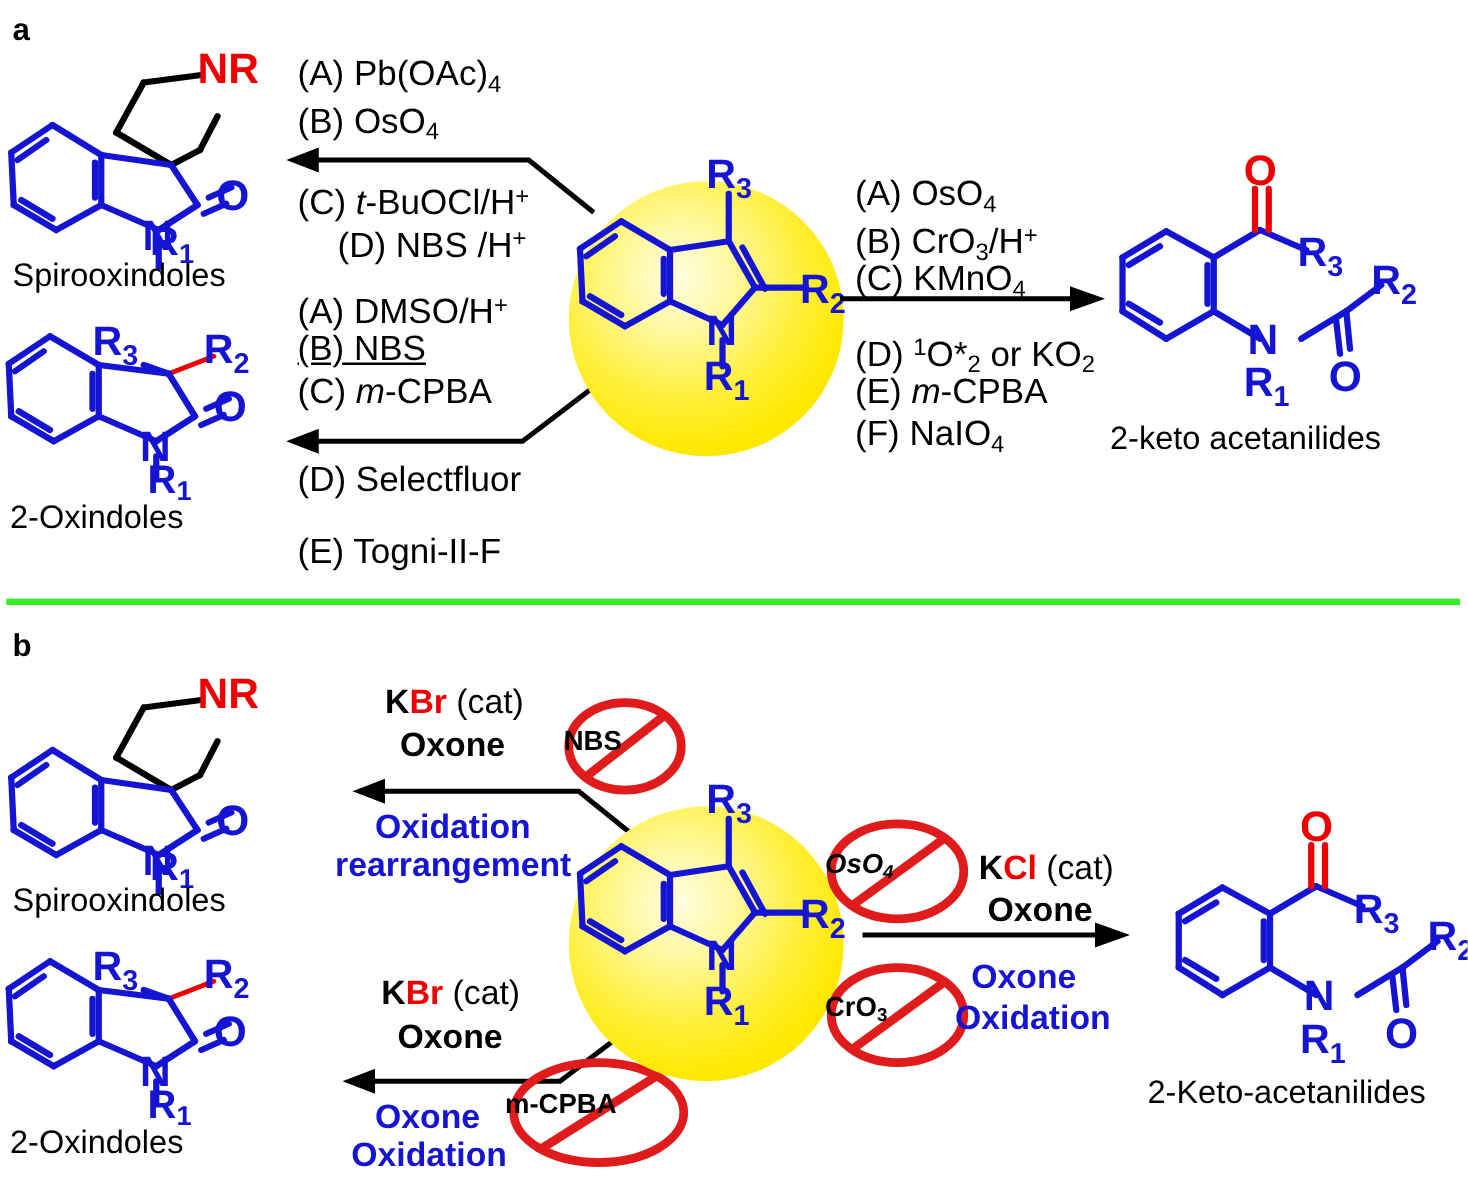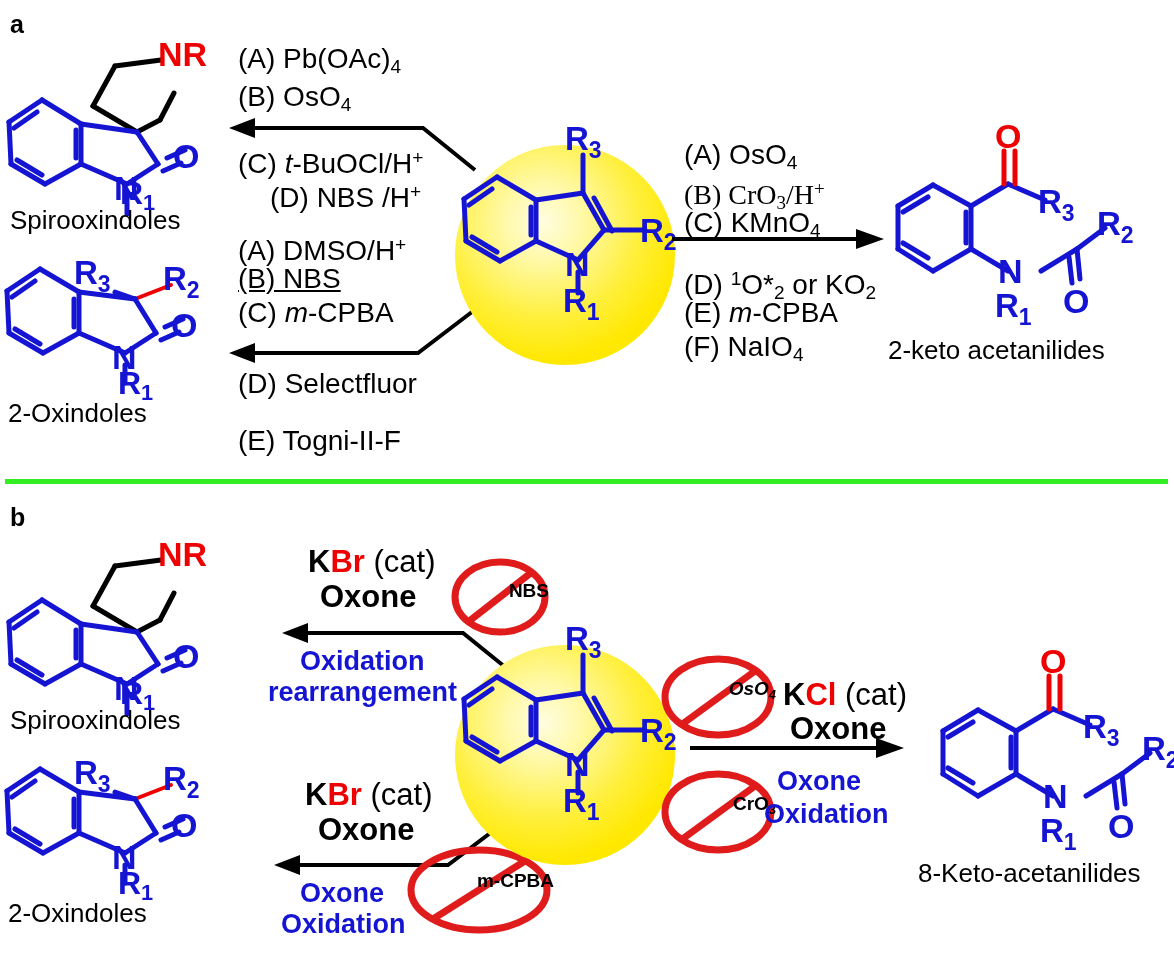--- a/index.html
+++ b/index.html
@@ -6,26 +6,26 @@
   body{width:1174px;height:960px;position:relative;overflow:hidden;
        font-family:"Liberation Sans","DejaVu Sans",sans-serif;color:#000;}
   .abs{position:absolute;}
   .panel-letter{font-weight:bold;font-size:25px;line-height:1;}
   .cond{font-size:28px;line-height:34px;white-space:nowrap;}
   .cond .it{font-style:italic;}
   .sub{font-size:0.68em;vertical-align:-0.28em;}
   .sup{font-size:0.68em;vertical-align:0.45em;}
   .prodlabel{font-size:26px;white-space:nowrap;}
   .bluebold{color:#1414d2;font-weight:bold;font-size:27px;line-height:32px;white-space:nowrap;}
-  .kbr{font-size:31px;line-height:33px;white-space:nowrap;font-weight:bold;}
+  .kbr{font-size:27px;line-height:33px;white-space:nowrap;font-weight:bold;}
   .kbr .plainp{font-weight:normal;}
   .red{color:#ee0000;}
   .divider{background:#33ee22;height:5px;}
   svg{display:block;overflow:visible;}
-  .noentry-label{font-weight:bold;font-size:19px;white-space:nowrap;text-align:right;}
+  .noentry-label{font-weight:bold;font-size:22px;white-space:nowrap;text-align:left;}
 </style>
 </head>
 <body>
 
 <div class="abs panel-letter" style="left:10px;top:12px;">a</div>
 
 <div class="abs" style="left:15px;top:18px;">
 <svg width="230" height="190" viewBox="0 0 230 190">
   <g fill="none" stroke="#000" stroke-width="5" stroke-linecap="round" stroke-linejoin="round">
     <path d="M100 48 L78 88"></path>
@@ -143,21 +143,21 @@
     <path d="M108 112 L108 133"></path>
   </g>
   <text x="95" y="-10" font-family="Liberation Sans, sans-serif" font-size="33" font-weight="bold" fill="#1414d2">R<tspan font-size="23" dy="8">3</tspan></text>
   <text x="170" y="82" font-family="Liberation Sans, sans-serif" font-size="33" font-weight="bold" fill="#1414d2">R<tspan font-size="23" dy="8">2</tspan></text>
   <text x="95" y="116" font-family="Liberation Sans, sans-serif" font-size="34" font-weight="bold" fill="#1414d2">N</text>
   <text x="93" y="152" font-family="Liberation Sans, sans-serif" font-size="33" font-weight="bold" fill="#1414d2">R<tspan font-size="23" dy="8">1</tspan></text>
 </svg>
 </div>
 
 <div class="abs cond" style="left:684px;top:138px;">(A) OsO<span class="sub">4</span></div>
-<div class="abs cond" style="left:684px;top:172px;font-family:Liberation Serif, serif;">(B) CrO<span class="sub">3</span>/H<span class="sup">+</span></div>
+<div class="abs cond" style="left:684px;top:172px;">(B) CrO<span class="sub">3</span>/H<span class="sup">+</span></div>
 <div class="abs cond" style="left:684px;top:206px;">(C) KMnO<span class="sub">4</span></div>
 <div class="abs" style="left:672px;top:226px;">
 <svg width="215" height="30" viewBox="0 0 215 30">
   <g stroke="#000" stroke-width="4" fill="none">
         <path d="M0 13 L196 13"></path>
       </g>
   <polygon points="212,13 184,3 184,23" fill="#000"></polygon>
 </svg>
 </div>
 <div class="abs cond" style="left:684px;top:262px;">(D) <span class="sup">1</span>O*<span class="sub">2</span> or KO<span class="sub">2</span></div>
@@ -395,13 +395,13 @@
     <path d="M110 9 L110 -24"></path>
   </g>
   <text x="90" y="-27" font-family="Liberation Sans, sans-serif" font-size="34" font-weight="bold" fill="#ee0000">O</text>
   <text x="133" y="38" font-family="Liberation Sans, sans-serif" font-size="33" font-weight="bold" fill="#1414d2">R<tspan font-size="23" dy="8">3</tspan></text>
   <text x="192" y="60" font-family="Liberation Sans, sans-serif" font-size="33" font-weight="bold" fill="#1414d2">R<tspan font-size="23" dy="8">2</tspan></text>
   <text x="93" y="108" font-family="Liberation Sans, sans-serif" font-size="34" font-weight="bold" fill="#1414d2">N</text>
   <text x="90" y="142" font-family="Liberation Sans, sans-serif" font-size="33" font-weight="bold" fill="#1414d2">R<tspan font-size="23" dy="8">1</tspan></text>
   <text x="158" y="138" font-family="Liberation Sans, sans-serif" font-size="34" font-weight="bold" fill="#1414d2">O</text>
 </svg>
 </div>
-<div class="abs prodlabel" style="left:918px;top:858px;">8-Keto-acetanilides</div>
+<div class="abs prodlabel" style="left:918px;top:858px;">2-Keto-acetanilides</div>
 
 </body></html>

